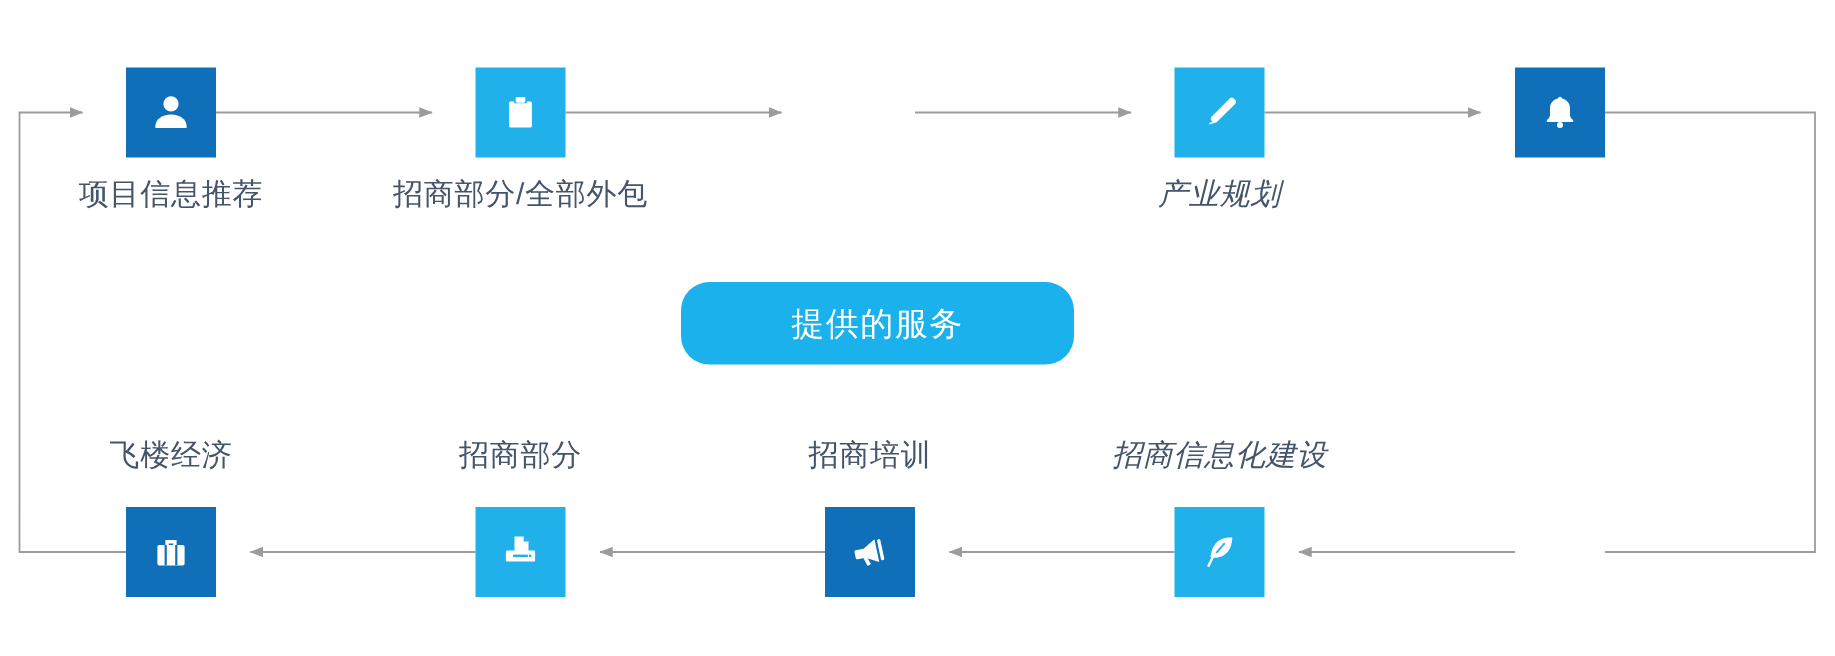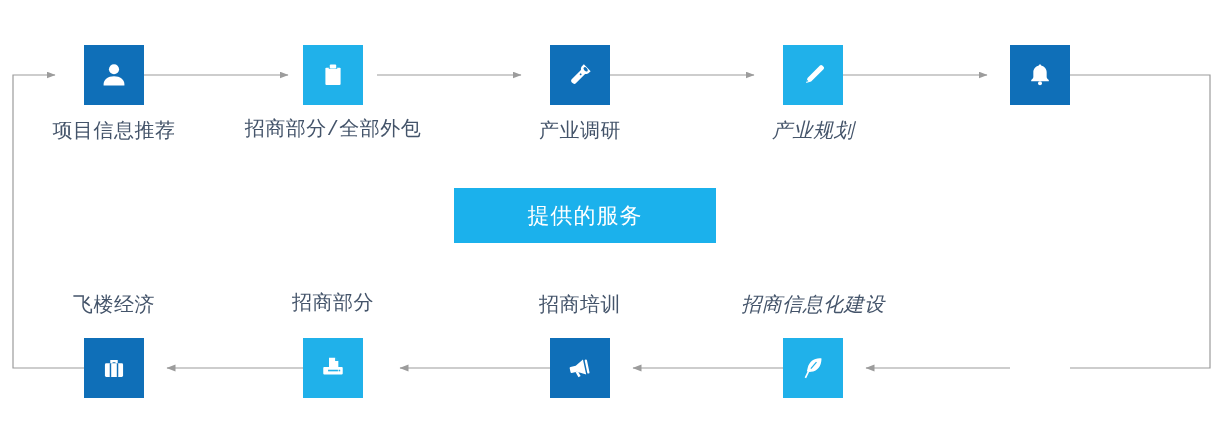--- a/index.html
+++ b/index.html
@@ -32,28 +32,28 @@
   .gap-dark{fill:var(--dark-blue);}
   .gap-light{fill:var(--light-blue);}
   .gap-light-stroke{stroke:var(--light-blue);fill:none;}
   .node-label{
     font-size:20px;color:var(--label-text);
     letter-spacing:0.5px;line-height:26px;white-space:nowrap;
   }
   .node.top .node-label{margin-top:12px;}
   .node.bottom .icon-box{margin-top:21px;}
   
-  .c0{left:-6px;}  .c1{left:213px;font-family:Liberation Mono, monospace;} .c2{left:460px;} .c3{left:693px;font-style:italic;} .c4{left:920px;}
+  .c0{left:-6px;}  .c1{left:227px;} .c2{left:460px;} .c3{left:693px;font-style:italic;} .c4{left:920px;}
   .node.top{top:45px;}
   .node.bottom{top:291px;}
   .banner{
     position:absolute;left:454px;top:188px;width:262px;height:55px;
     background:var(--banner-blue);
     color:#ffffff;font-size:22px;letter-spacing:1px;
-    line-height:55px;text-align:center;
+    line-height:55px;text-align:center;border-radius:19px;
   }
 </style>
 </head>
 <body>
 
 <div class="stage">
 
   <svg class="connector-layer" viewBox="0 0 1223 437">
     <defs>
       <marker id="ah" markerUnits="userSpaceOnUse" markerWidth="10" markerHeight="8" refX="8.5" refY="3.5" orient="auto">
@@ -88,32 +88,20 @@
     <div class="icon-box light">
       <svg viewBox="0 0 24 24">
         <path d="M7 6.5h10c.4 0 .7.3.7.7v11.6c0 .4-.3.7-.7.7H7c-.4 0-.7-.3-.7-.7V7.2c0-.4.3-.7.7-.7z"></path>
         <rect class="gap-light" x="8.8" y="6.2" width="6.4" height="1.2" rx="0.3"></rect>
         <rect x="9.6" y="4.2" width="4.8" height="2.9" rx="0.7"></rect>
       </svg>
     </div>
     <div class="node-label">招商部分/全部外包</div>
   </div>
 
-  <div class="node top c2">
-    <div class="icon-box dark">
-      <svg viewBox="0 0 24 24">
-        <g transform="rotate(45 12 12)">
-          <path d="M8.4 4.3h7.2v2.1c0 .9-.5 1.5-1 2l-.4.4v9.8c0 1-.9 1.7-2.2 1.7s-2.2-.7-2.2-1.7V8.8l-.4-.4c-.5-.5-1-1.1-1-2z"></path>
-          <ellipse class="gap-dark" cx="12" cy="6" rx="1.9" ry="1.2"></ellipse>
-          <circle class="gap-dark" cx="12" cy="11.3" r="0.7"></circle>
-        </g>
-      </svg>
-    </div>
-    <div class="node-label">产业调研</div>
-  </div>
 
   <div class="node top c3">
     <div class="icon-box light">
       <svg viewBox="0 0 24 24">
         <path d="M17.2 4.9c.5-.5 1.3-.5 1.8 0l.9.9c.5.5.5 1.3 0 1.8l-9.3 9.3-3.8 1.1 1.1-3.8z"></path>
         <path class="gap-light" d="M6.9 17.1l.5-1.7 1.2 1.2z"></path>
       </svg>
     </div>
     <div class="node-label">产业规划</div>
   </div>

